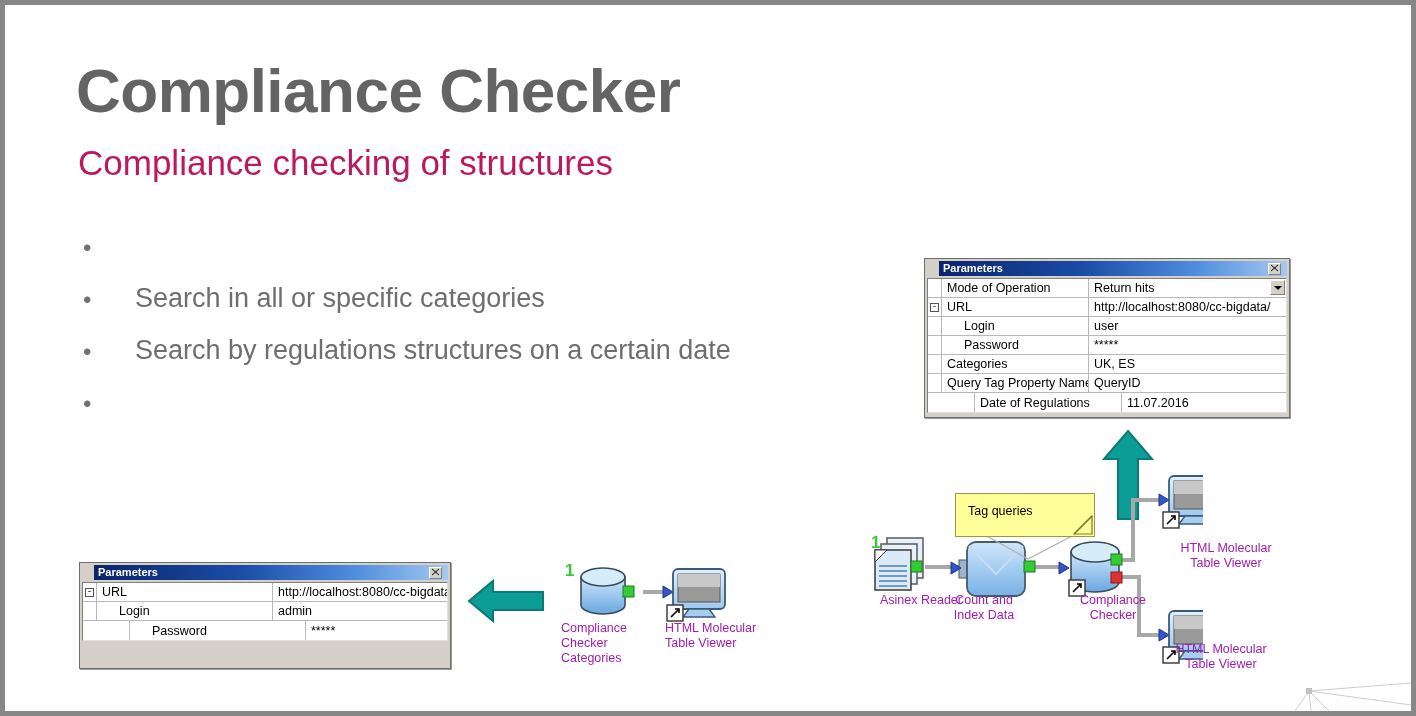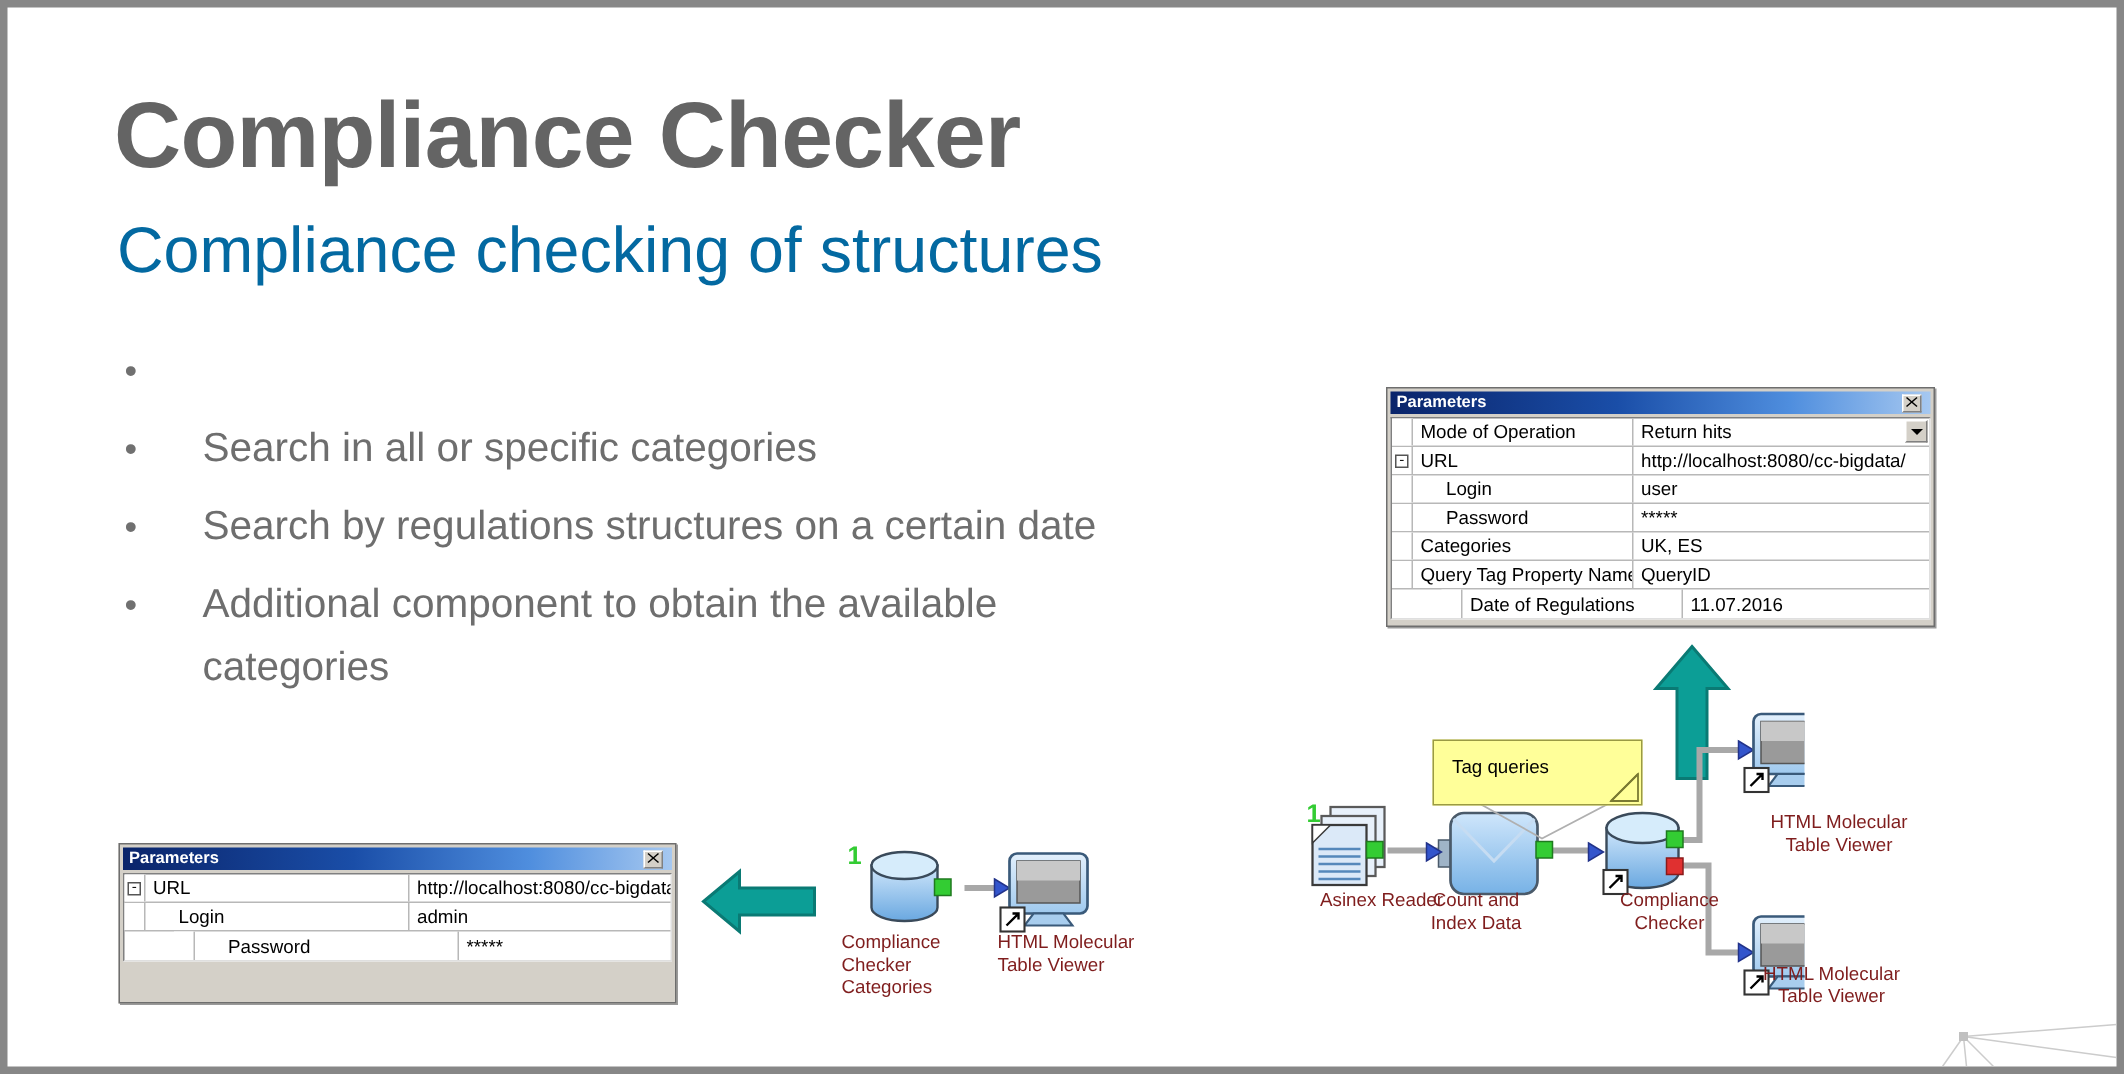--- a/index.html
+++ b/index.html
@@ -21,21 +21,21 @@
     overflow:hidden;
   }
   
   #title{
     position:absolute;left:71px;top:50px;
     font-size:62px;font-weight:bold;color:#646464;
     letter-spacing:-0.5px;white-space:nowrap;
   }
   #subtitle{
     position:absolute;left:73px;top:138px;
-    font-size:43px;color:#0369a1;white-space:nowrap;
+    font-size:35px;color:#be185d;white-space:nowrap;
   }
   
   #bullets{position:absolute;left:72px;top:220px;width:700px;}
   .bullet{display:flex;align-items:flex-start;margin-bottom:7px;}
   .bullet .dot{
     width:58px;flex:0 0 58px;color:#707070;font-size:24px;
     line-height:45px;padding-left:6px;box-sizing:border-box;
   }
   .bullet .btext{
     color:#6e6e6e;font-size:27px;line-height:42px;
@@ -49,20 +49,21 @@
     box-shadow:1px 1px 0 #9a9a9a;
     box-sizing:border-box;
     padding:2px;
   }
   .params .titlebar{
     height:15px;
     background:linear-gradient(to right,#0a246a 0%,#1a4ea8 42%,#4f8ede 74%,#a6c8f0 100%);
     display:flex;align-items:center;
     padding:0 6px 0 4px;
     box-sizing:border-box;
+    margin-left:12px;
   }
   .params .titlebar .ttxt{
     color:#ffffff;font-size:11px;font-weight:bold;
     font-family:"Liberation Sans",sans-serif;
     line-height:15px;flex:1;
   }
   .params .titlebar .closebtn{
     width:13px;height:12px;
     background:#d4d0c8;
     border:1px solid #808080;
@@ -137,21 +138,21 @@
     width:52px;height:92px;
   }
   .arrow-left{
     position:absolute;left:462px;top:572px;
     width:78px;height:48px;
   }
   
   .wf{position:absolute;}
   .nodelabel{
     position:absolute;
-    font-size:12.5px;color:#7f1d1d;
+    font-size:12.5px;color:#a21caf;
     text-align:center;line-height:15px;
     white-space:pre-line;
   }
   .badge1{
     position:absolute;
     font-size:17px;font-weight:bold;color:#33cc33;
     font-family:"Liberation Sans",sans-serif;
   }
   .note{
     position:absolute;
@@ -183,21 +184,20 @@
     <div class="bullet">
       <span class="dot">•</span>
       <span class="btext">Search in all or specific categories</span>
     </div>
     <div class="bullet">
       <span class="dot">•</span>
       <span class="btext">Search by regulations structures on a certain date</span>
     </div>
     <div class="bullet">
       <span class="dot">•</span>
-      <span class="btext">Additional component to obtain the available categories</span>
     </div>
   </div>
 
   <div class="params" id="params-top">
     <div class="titlebar">
       <span class="ttxt">Parameters</span>
       <span class="closebtn">
         <svg width="9" height="8" viewBox="0 0 9 8">
           <line x1="1" y1="1" x2="8" y2="7" stroke="#000" stroke-width="1"></line>
           <line x1="8" y1="1" x2="1" y2="7" stroke="#000" stroke-width="1"></line>

